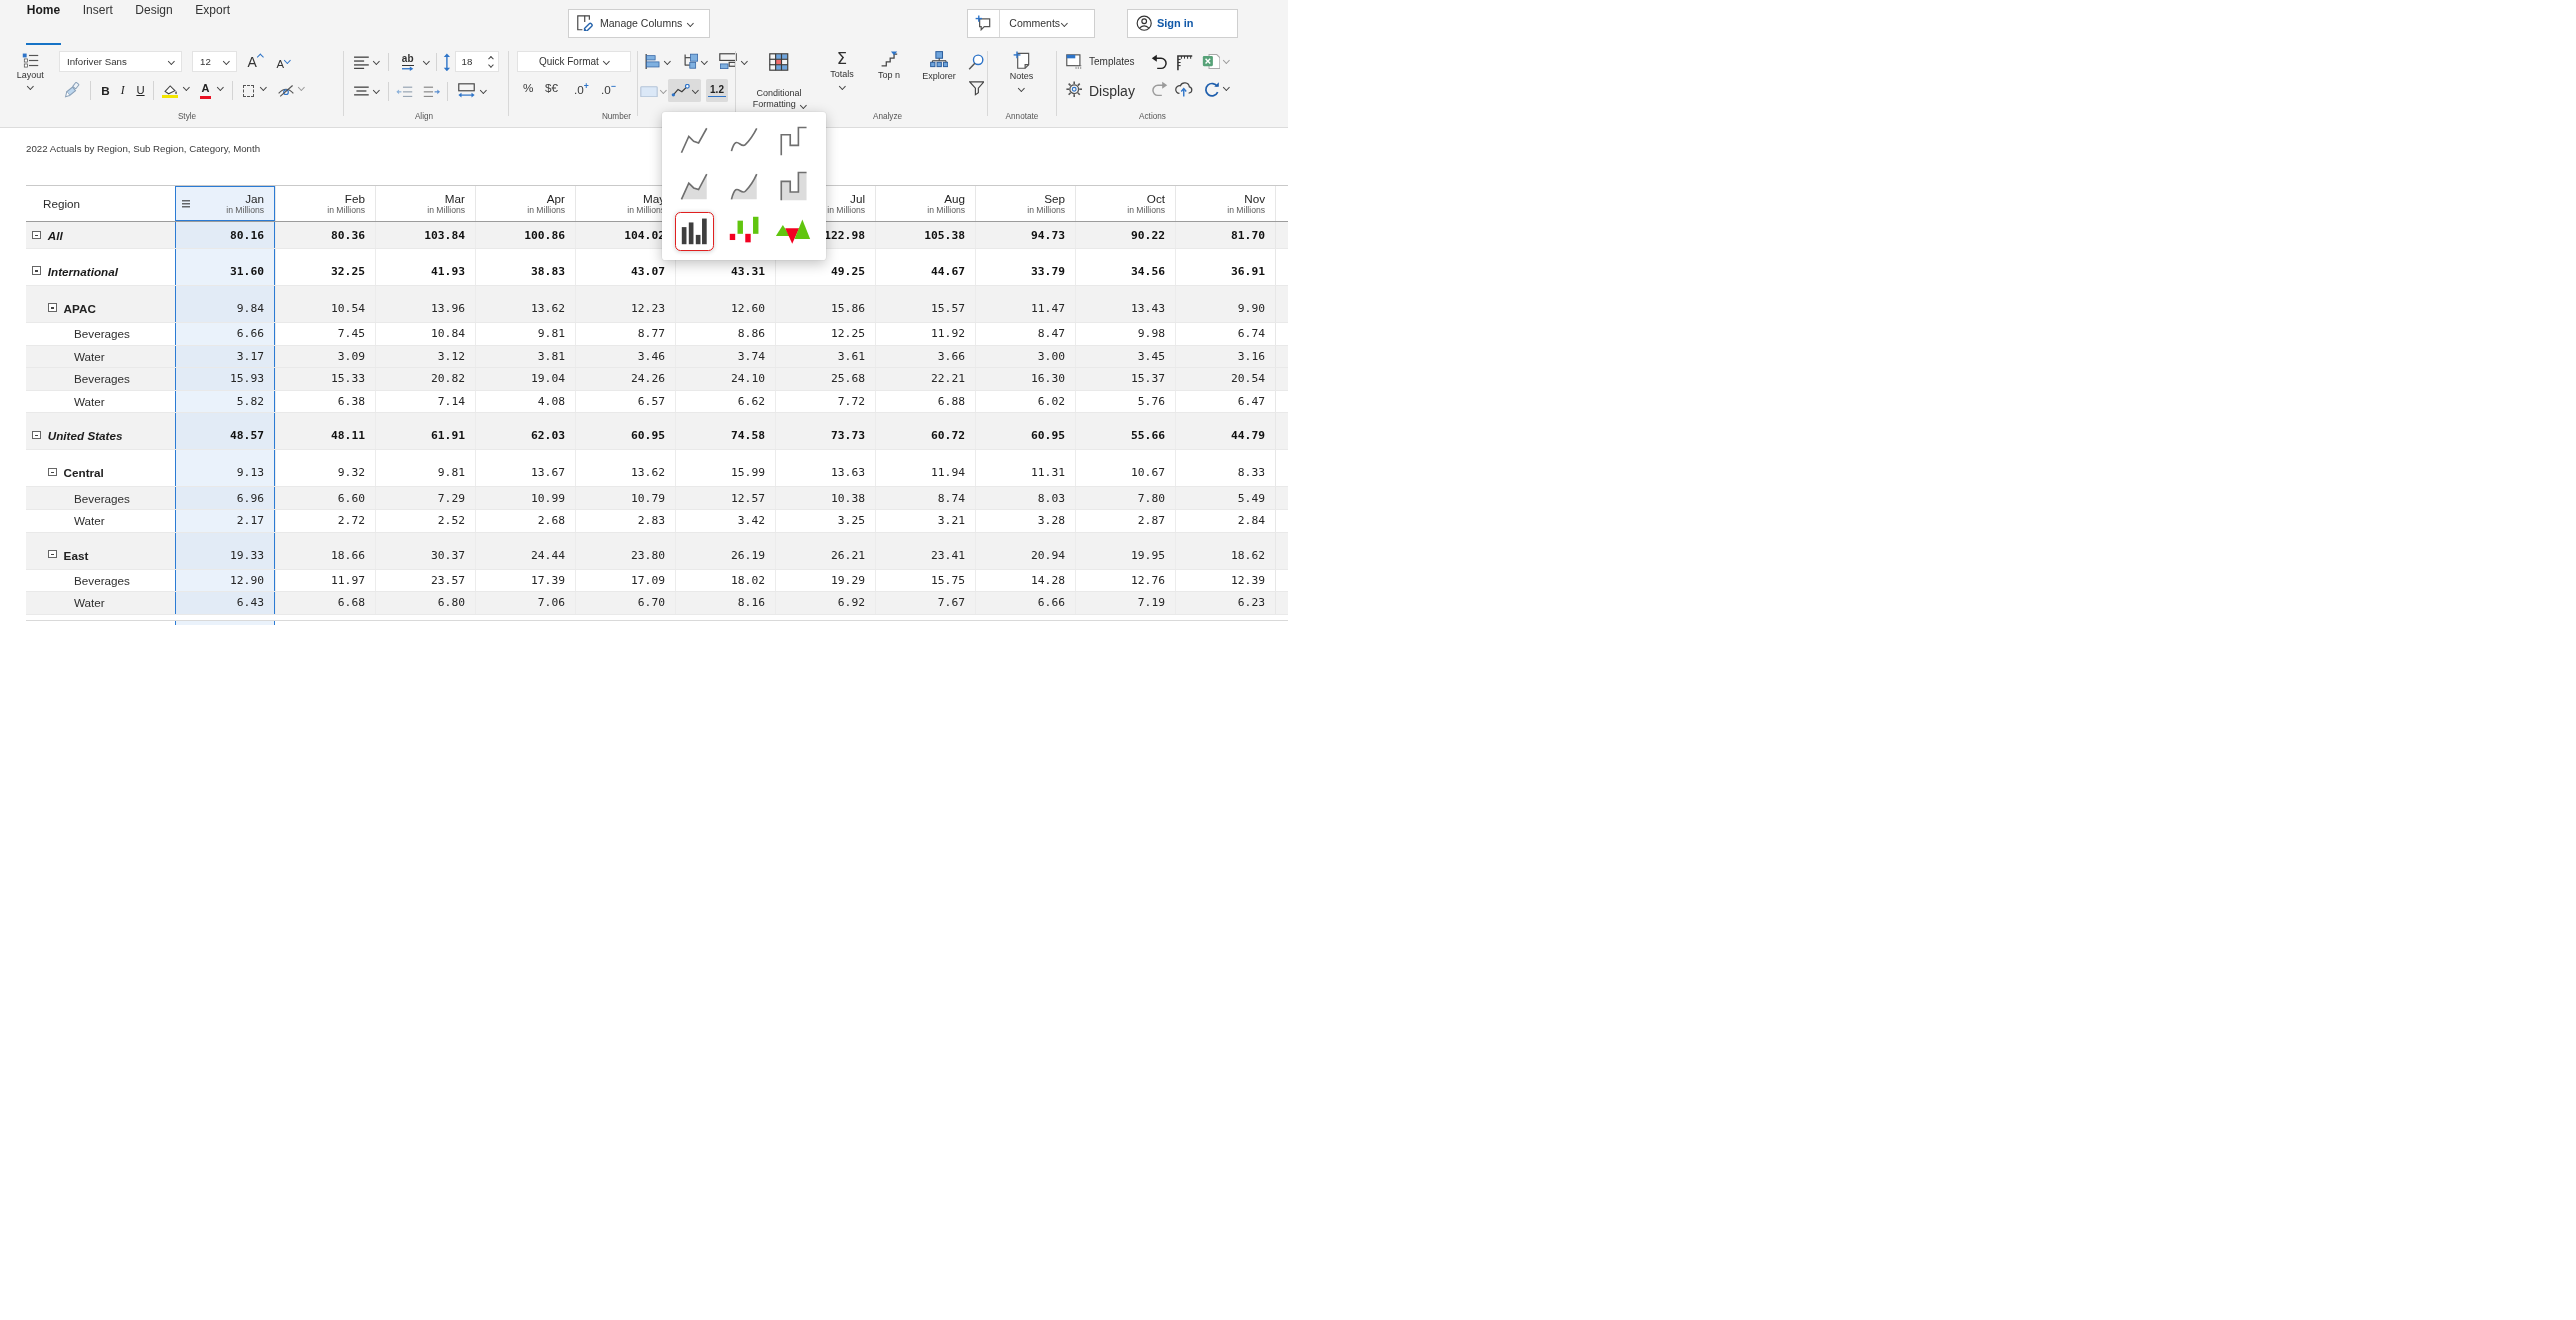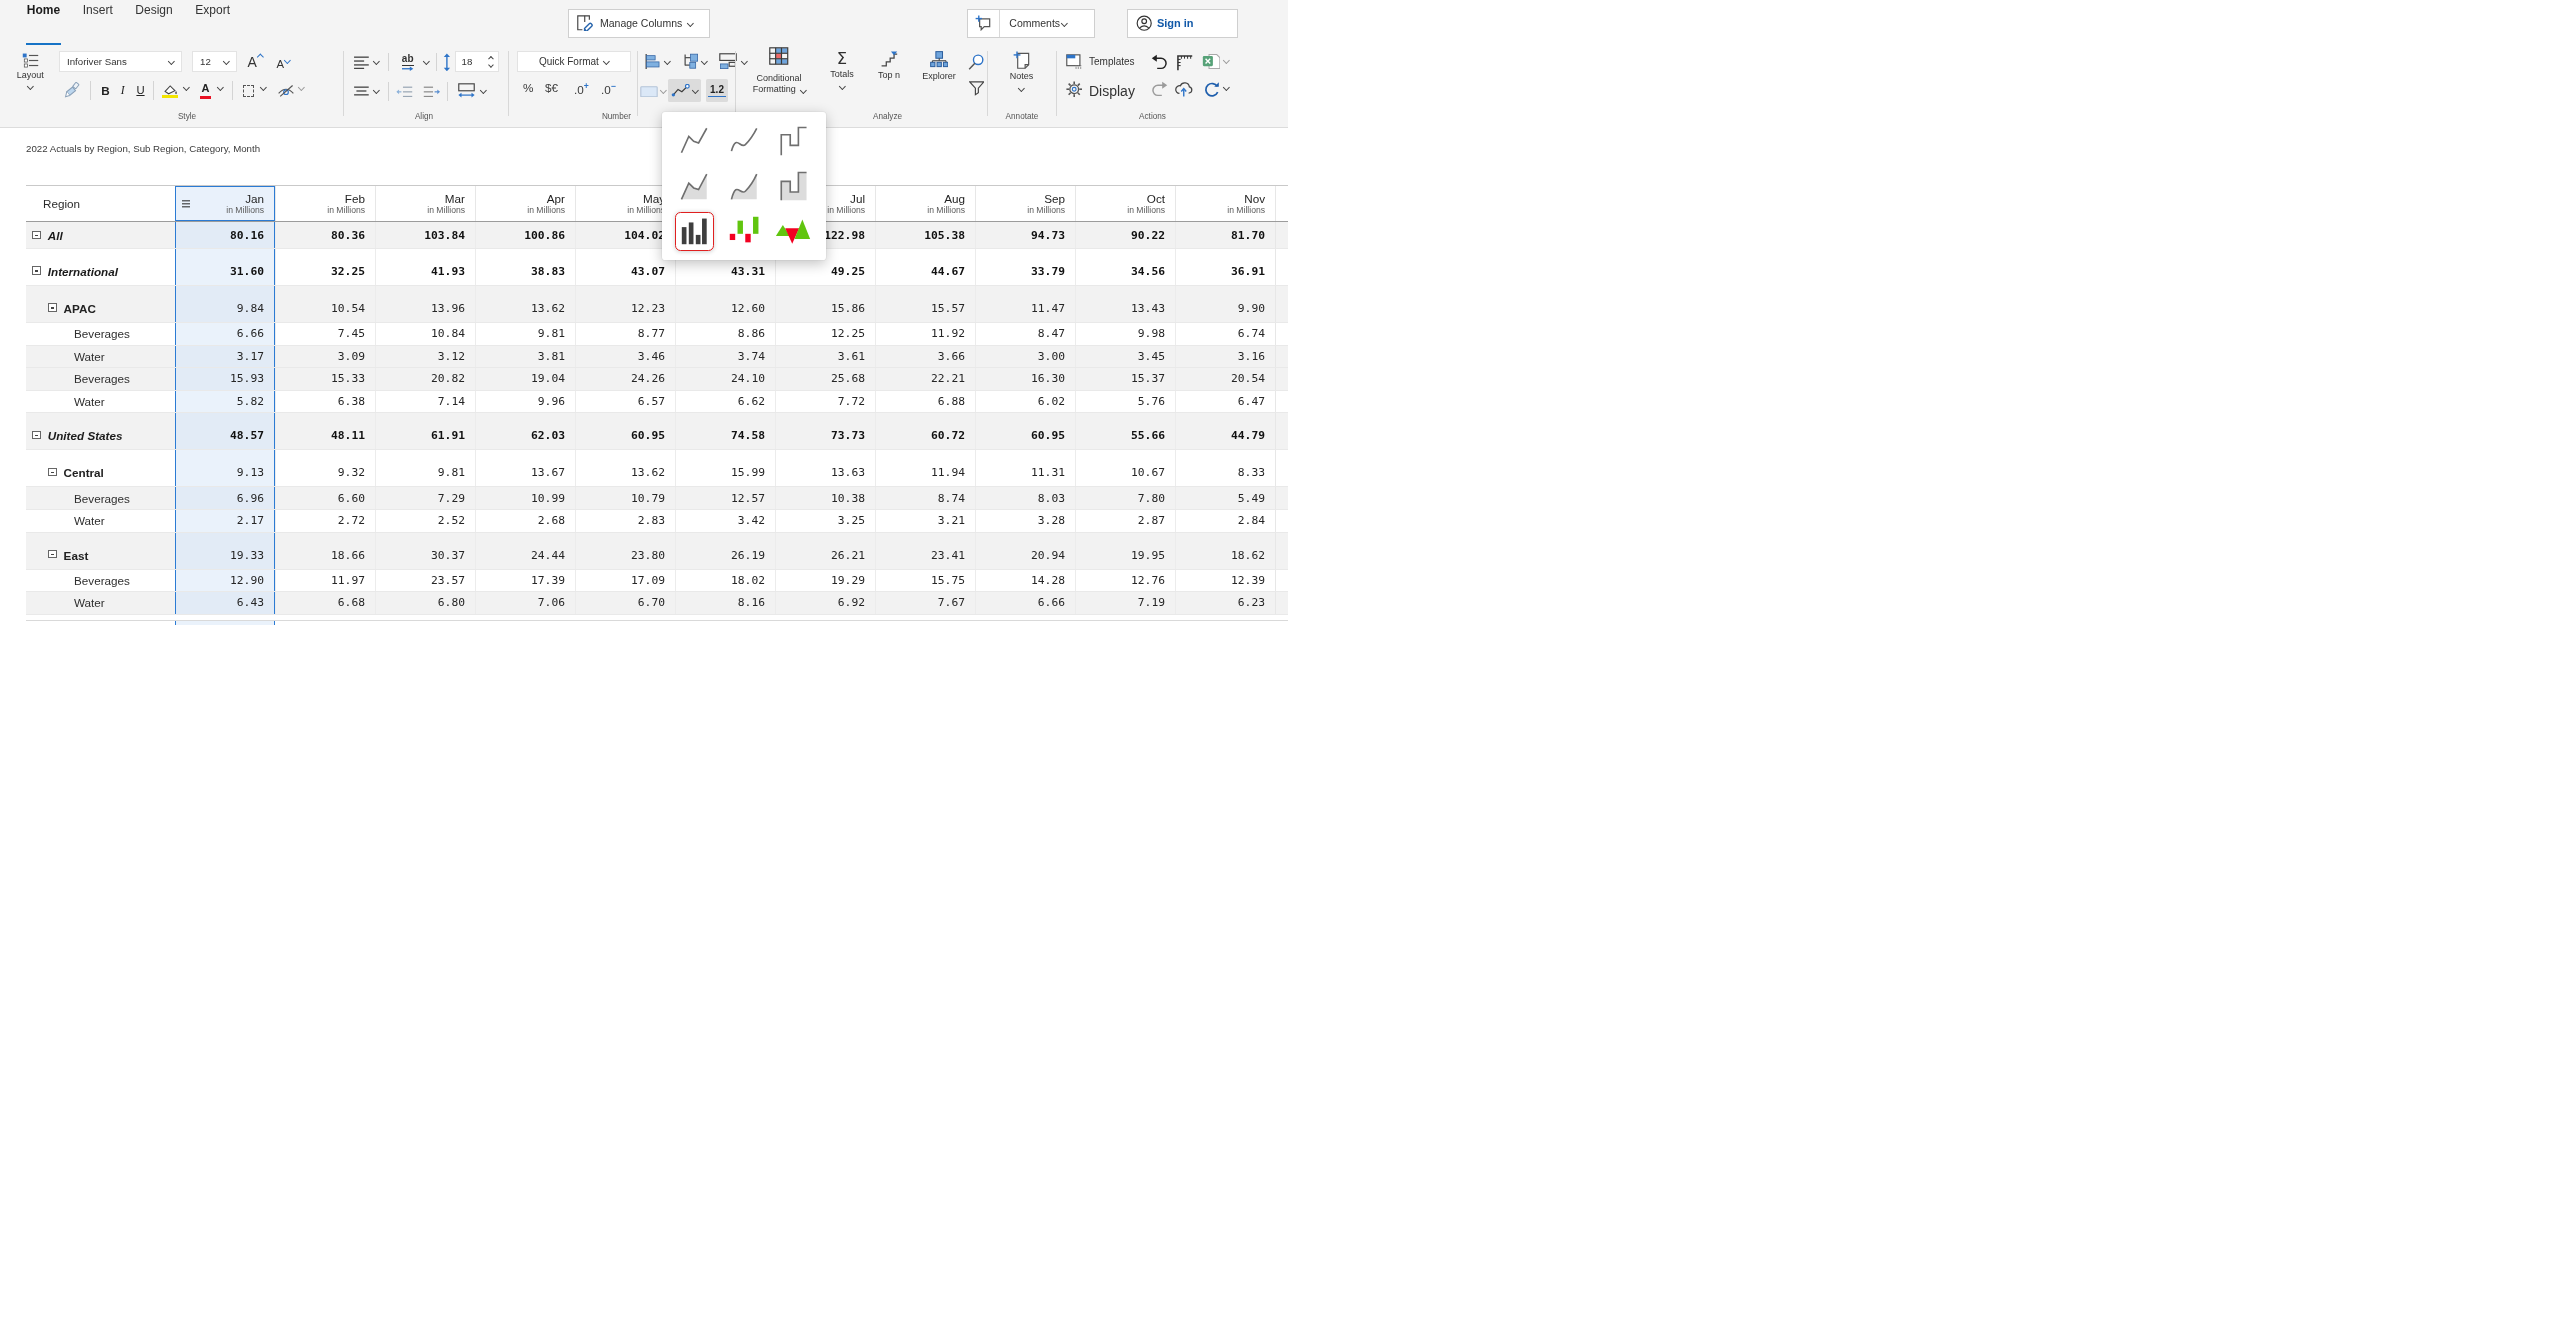--- a/index.html
+++ b/index.html
@@ -345,21 +345,21 @@
         <circle cx="21" cy="3" r="2.4" fill="#fff" stroke="#2e74c8" stroke-width="1.6"></circle>
     </svg>
     <span class="chev"></span>
   </div>
   <div class="rbtn pressed" style="left:706px; top:34px; width:22px; height:23.4px;">
     <span class="onetwo">1.2</span>
   </div>
 
   <div class="vsep" style="left:735px;"></div>
 
-  <div class="rbtn" style="left:743px; top:2px; width:72px; flex-direction:column; gap:8px;">
+  <div class="rbtn" style="left:743px; top:8px; width:72px; flex-direction:column; gap:17px;">
     <svg width="19.5" height="18" viewBox="0 0 25 23">
       <rect x="8.5" y="1.5" width="15" height="6" fill="#6ea4dc"></rect>
       <rect x="8.5" y="8.5" width="7" height="6" fill="#ee6a6a"></rect>
       <rect x="8.5" y="15.5" width="15" height="6" fill="#6ea4dc"></rect>
       <rect x="1" y="1" width="23" height="21" fill="none" stroke="#3a3a3a" stroke-width="1.5"></rect>
       <line x1="8.5" y1="1" x2="8.5" y2="22" stroke="#3a3a3a" stroke-width="1.5"></line>
         <line x1="16" y1="1" x2="16" y2="22" stroke="#3a3a3a" stroke-width="1.5"></line>
       <line x1="1" y1="8" x2="24" y2="8" stroke="#3a3a3a" stroke-width="1.5"></line>
         <line x1="1" y1="15" x2="24" y2="15" stroke="#3a3a3a" stroke-width="1.5"></line>
     </svg>
@@ -692,21 +692,21 @@
         <div class="vcell">20.54</div>
         <div class="vcell last"></div>
       </div>
       <div class="trow lv2 sz-small">
         <div class="rcell">
           <span class="rlabel">Water</span>
         </div>
         <div class="vcell sel">5.82</div>
         <div class="vcell">6.38</div>
         <div class="vcell">7.14</div>
-        <div class="vcell">9.96</div>
+        <div class="vcell">4.08</div>
         <div class="vcell">6.57</div>
         <div class="vcell">6.62</div>
         <div class="vcell">7.72</div>
         <div class="vcell">6.88</div>
         <div class="vcell">6.02</div>
         <div class="vcell">5.76</div>
         <div class="vcell">6.47</div>
         <div class="vcell last"></div>
       </div>
       <div class="trow lv0 sz-tall band">

